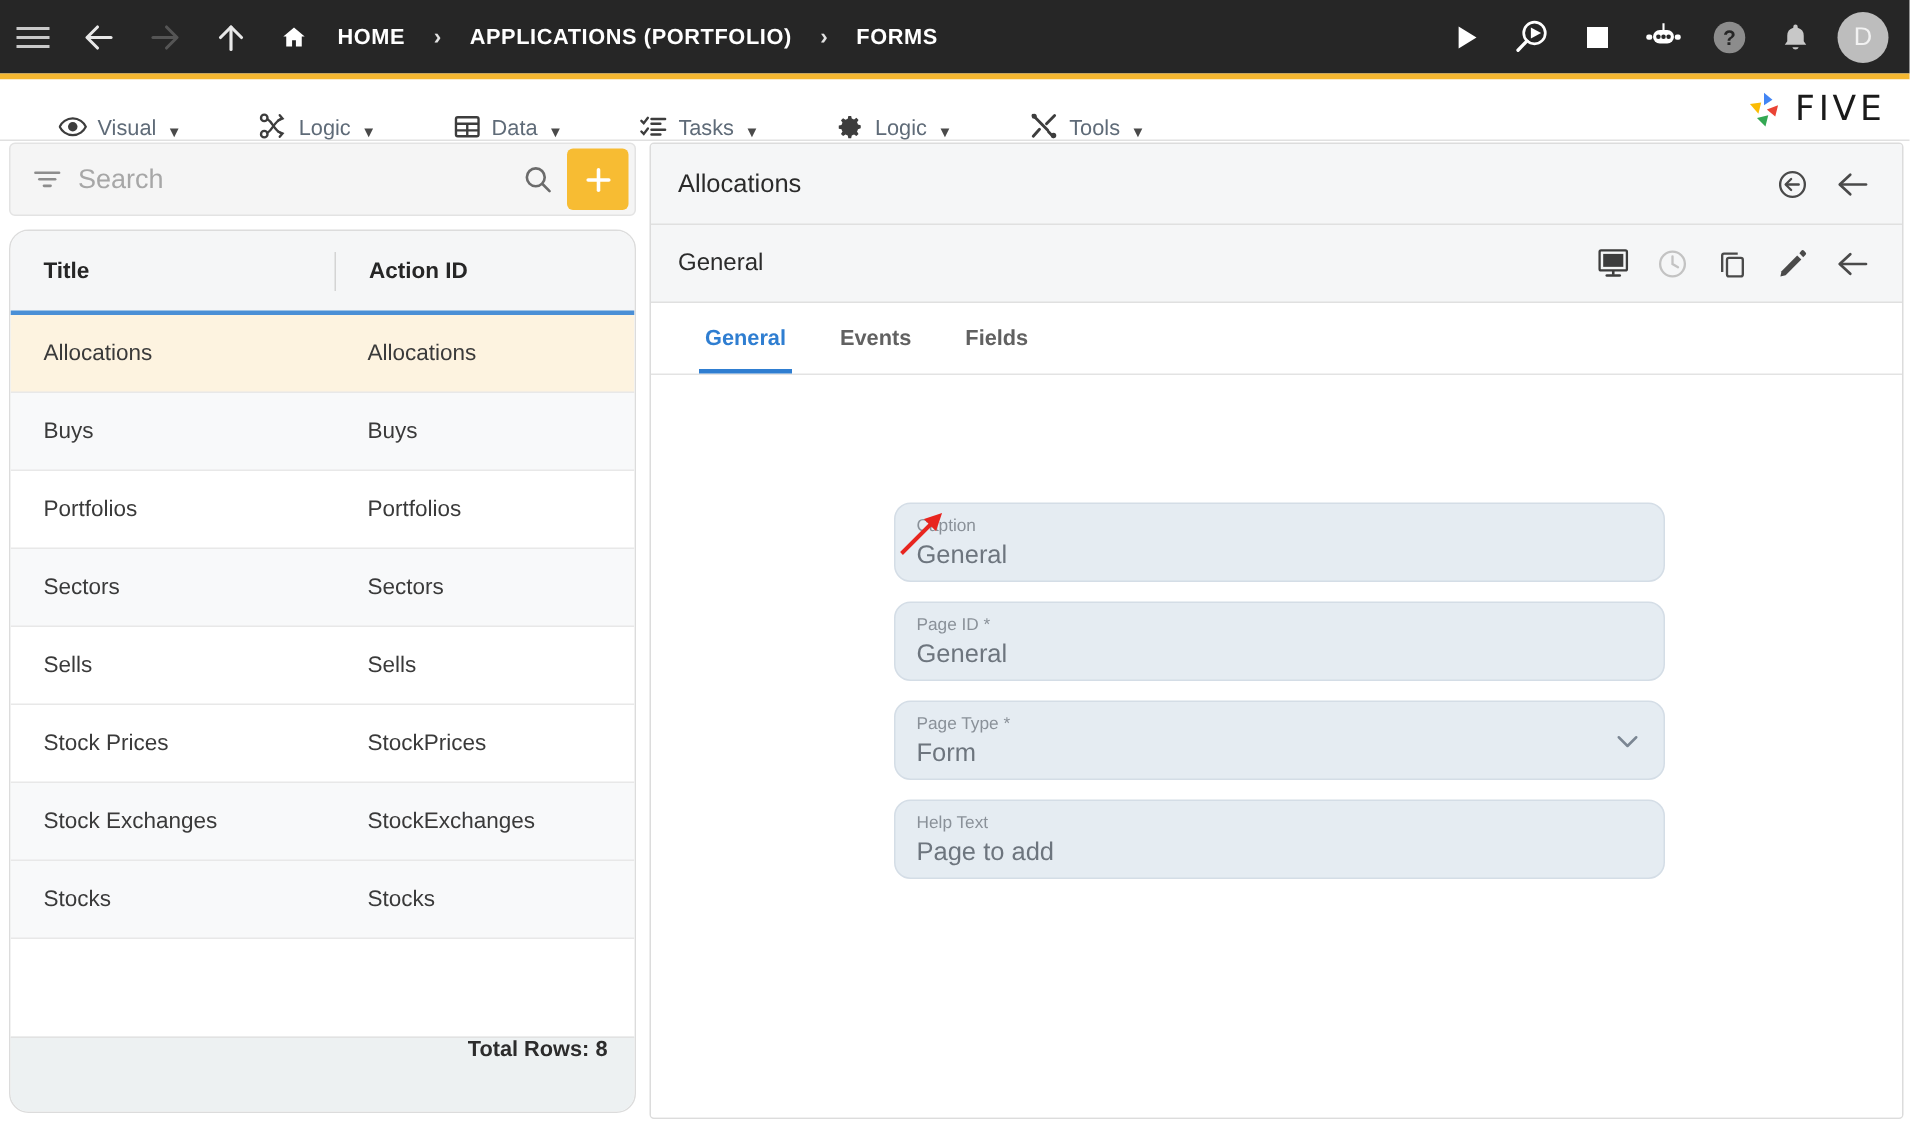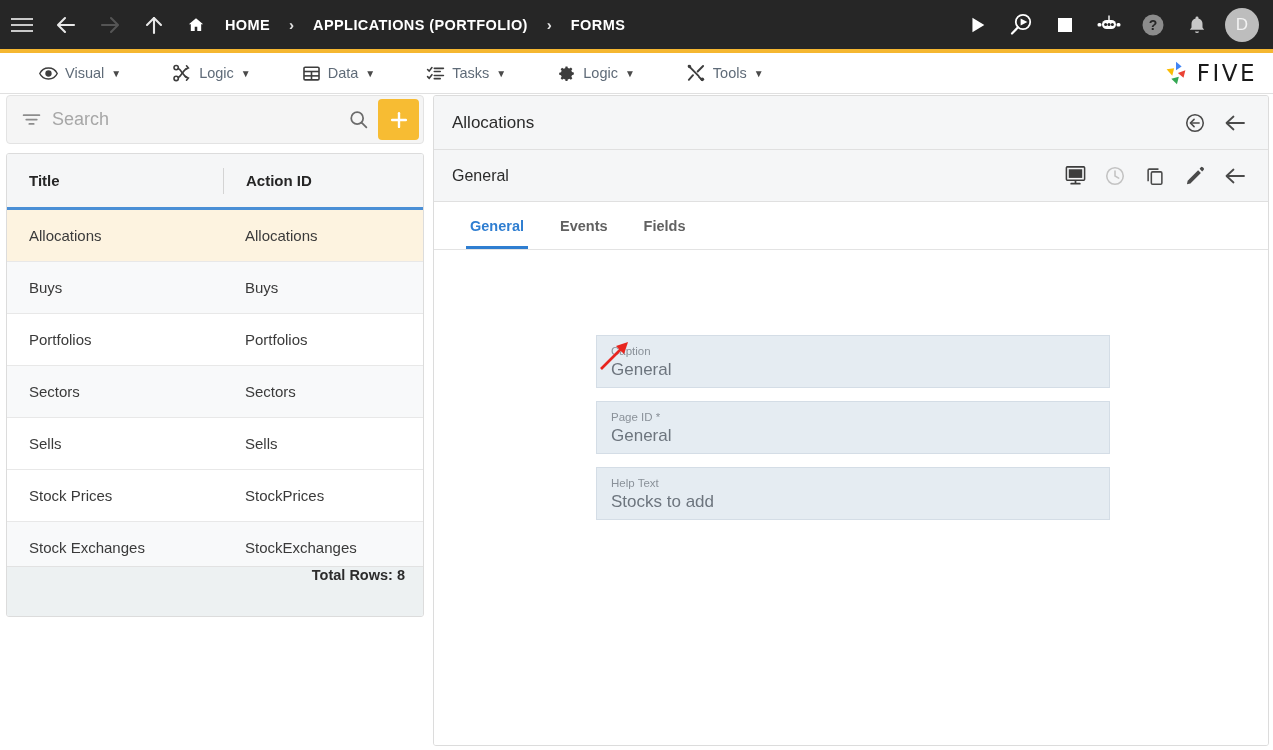--- a/index.html
+++ b/index.html
@@ -54,21 +54,21 @@
 
   
   .menubar {
     position: absolute; top: 53px; left: 0;
     width: 1273px; height: 41px;
     background: #ffffff;
     border-bottom: 1px solid #e0e0e0;
     display: flex; align-items: center;
   }
   .menu-item {
-    display: flex; align-items: center; gap: 7px;
+    display: flex; align-items: flex-end; gap: 7px;
     padding: 0 12px; height: 41px;
     font-size: 14.5px; color: #5f6b78; cursor: pointer;
     white-space: nowrap;
   }
   .menu-item .mi-icon { color: #3d3d3d; display: flex; align-items: center; }
   .menu-item .caret { font-size: 10px; color: #4a4a4a; }
   .menu-gap { width: 27px; }
   .logo-wrap {
     display: flex; align-items: center; gap: 6px;
     margin-left: auto; margin-right: 16px; justify-content: center;
@@ -100,23 +100,23 @@
   .plus-btn {
     width: 41px; height: 41px; margin-right: 4px;
     background: #f7bc33; border-radius: 4px;
     display: flex; align-items: center; justify-content: center;
     cursor: pointer; flex: 0 0 auto;
   }
   .plus-btn svg { display:block; }
 
   .grid-card {
     margin-top: 9px;
-    height: 464px;
+    height: 589px;
     border: 1px solid #dcdcdc;
-    border-radius: 3px;
+    border-radius: 13px;
     background: #ffffff;
     display: flex; flex-direction: column;
     overflow: hidden;
   }
   .grid-head {
     height: 56px; background: #f5f6f7;
     display: flex; align-items: center;
     border-bottom: 3px solid #4a8fd6;
     flex: 0 0 auto;
   }
@@ -198,21 +198,21 @@
   }
 
   .form-area { flex: 1; position: relative; background: #ffffff; }
   .form-fields {
     position: absolute; left: 162px; top: 85px;
     width: 514px;
   }
   .field {
     background: #e5ecf2;
     border: 1px solid #d4dde6;
-    border-radius: 0;
+    border-radius: 11px;
     height: 53px;
     margin-bottom: 13px;
     padding: 8px 14px 0 14px;
     position: relative;
     cursor: text;
   }
   .field-label {
     font-size: 11.5px; color: #8a9199; line-height: 14px;
     display: block;
   }
@@ -578,24 +578,33 @@
       <div class="field">
         <span class="field-label">Caption</span>
         <span class="field-value">General</span>
       </div>
 
       <div class="field">
         <span class="field-label">Page ID *</span>
         <span class="field-value">General</span>
       </div>
 
+      <div class="field">
+        <span class="field-label">Page Type *</span>
+        <span class="field-value">Form</span>
+        <span class="chev">
+          <svg width="20" height="20" viewBox="0 0 24 24" fill="none" stroke="#7b8693" stroke-width="2" stroke-linecap="round" stroke-linejoin="round">
+              <polyline points="5,9 12,16 19,9"></polyline>
+            </svg>
+        </span>
+      </div>
 
       <div class="field">
         <span class="field-label">Help Text</span>
-        <span class="field-value">Stocks to add</span>
+        <span class="field-value">Page to add</span>
       </div>
 
     </div>
 
     <svg class="annot">
       <defs>
         <marker id="redhead" markerWidth="4.4" markerHeight="4.4" refX="2.2" refY="2.2" orient="auto">
           <path d="M0,0 L4.4,2.2 L0,4.4 z" fill="#e8251f"></path>
         </marker>
       </defs>

